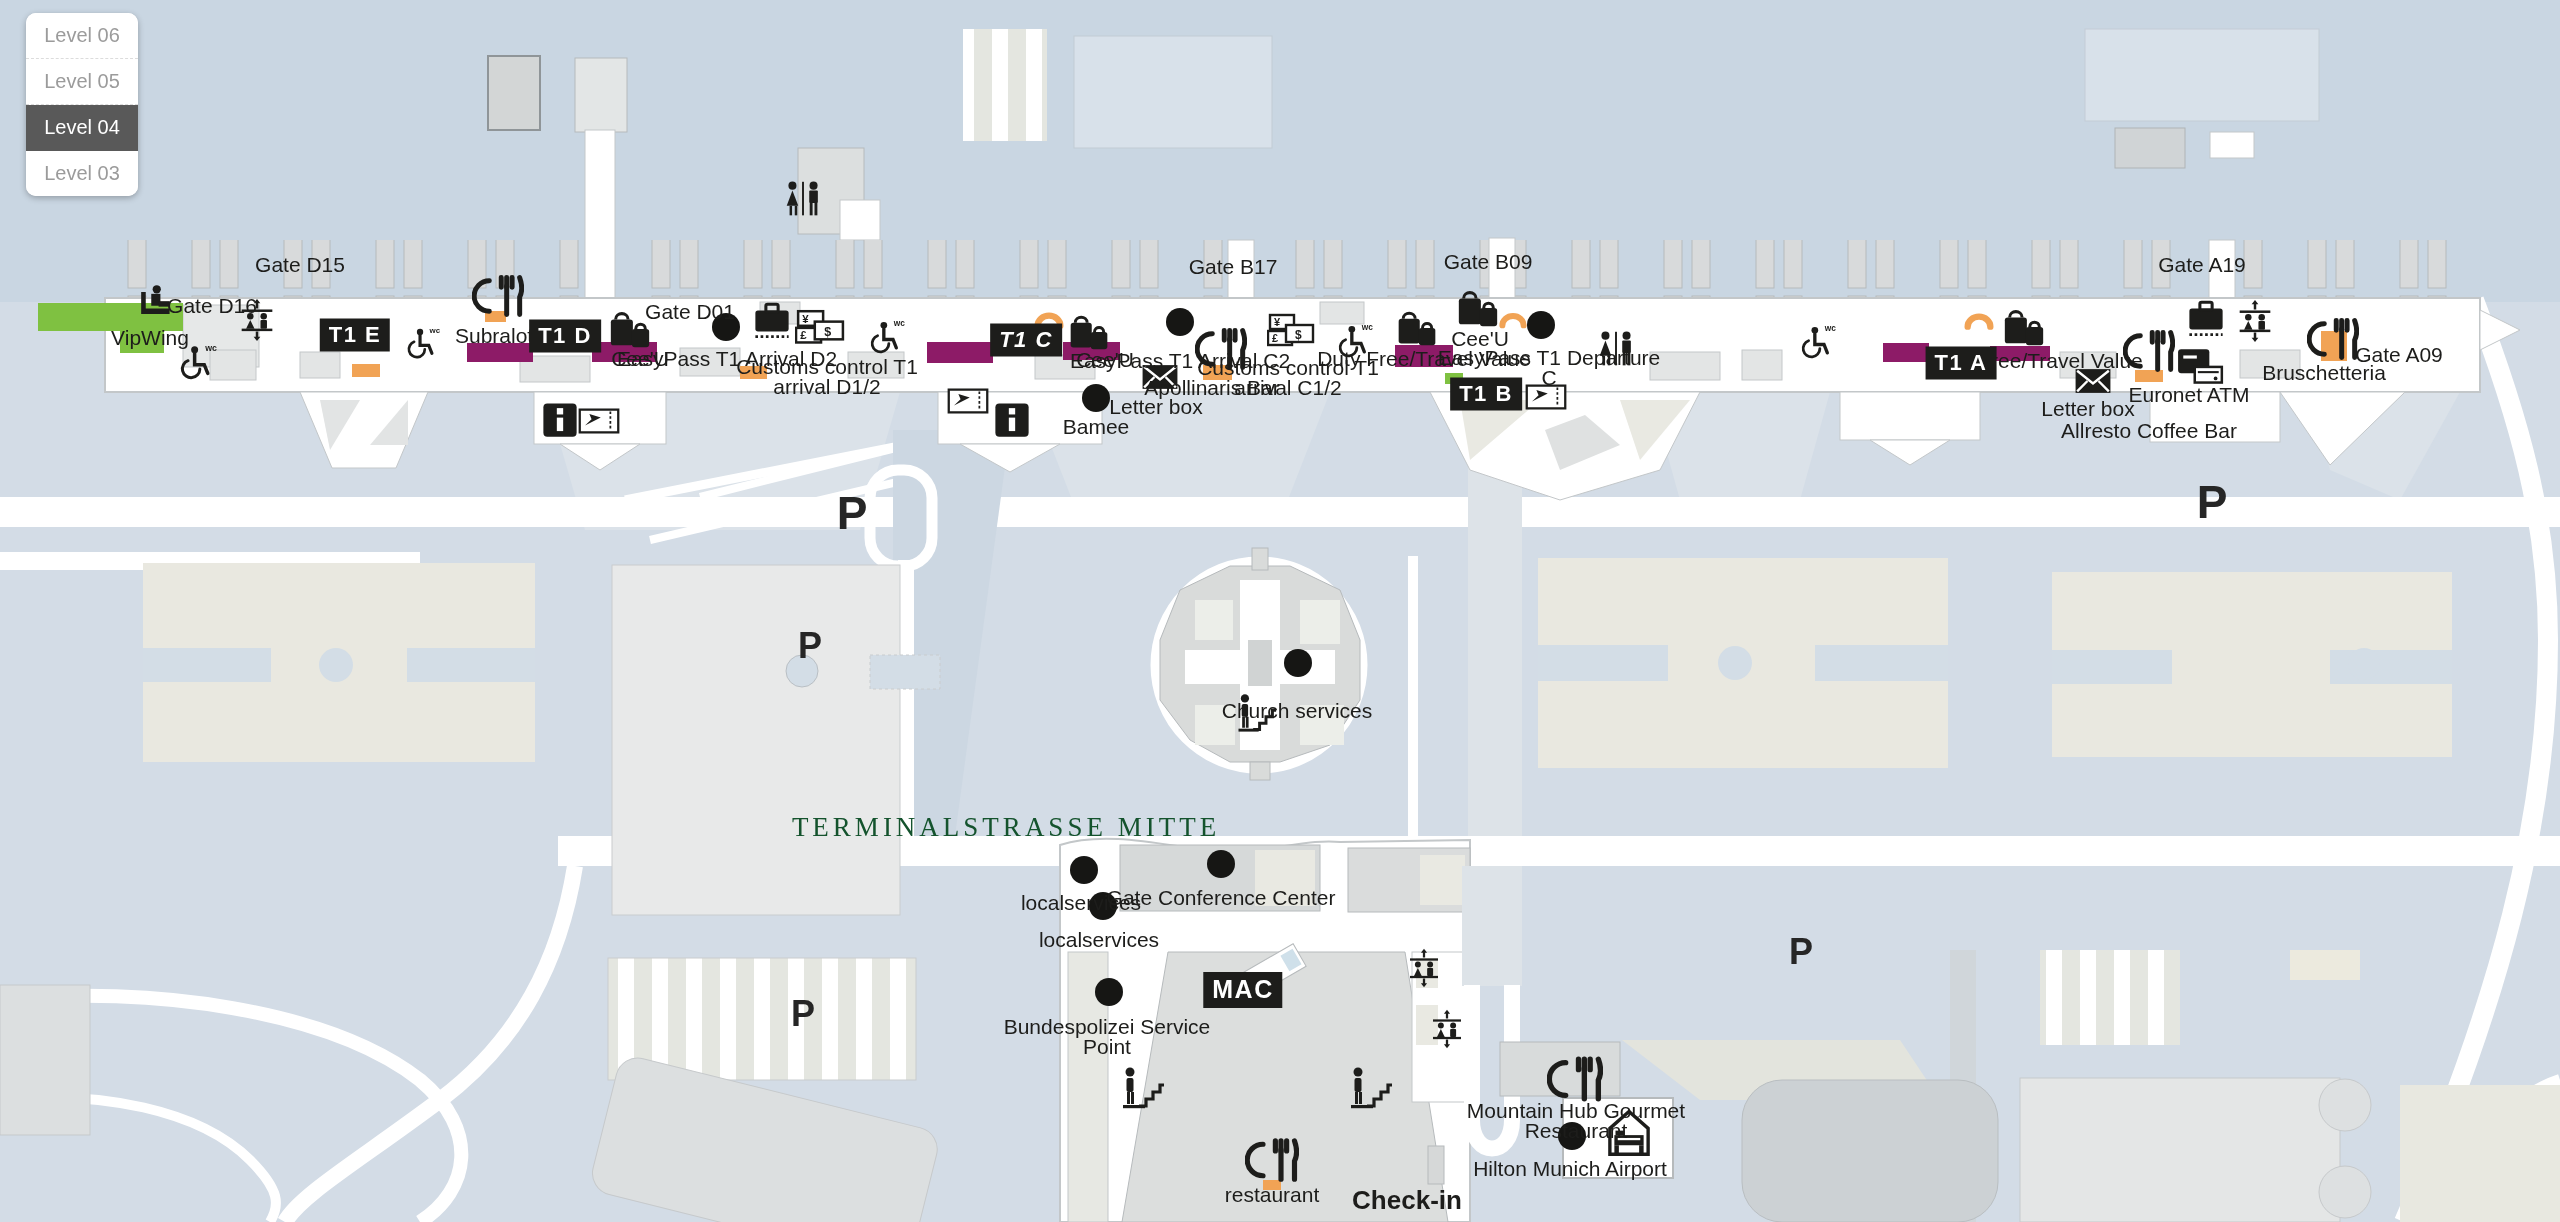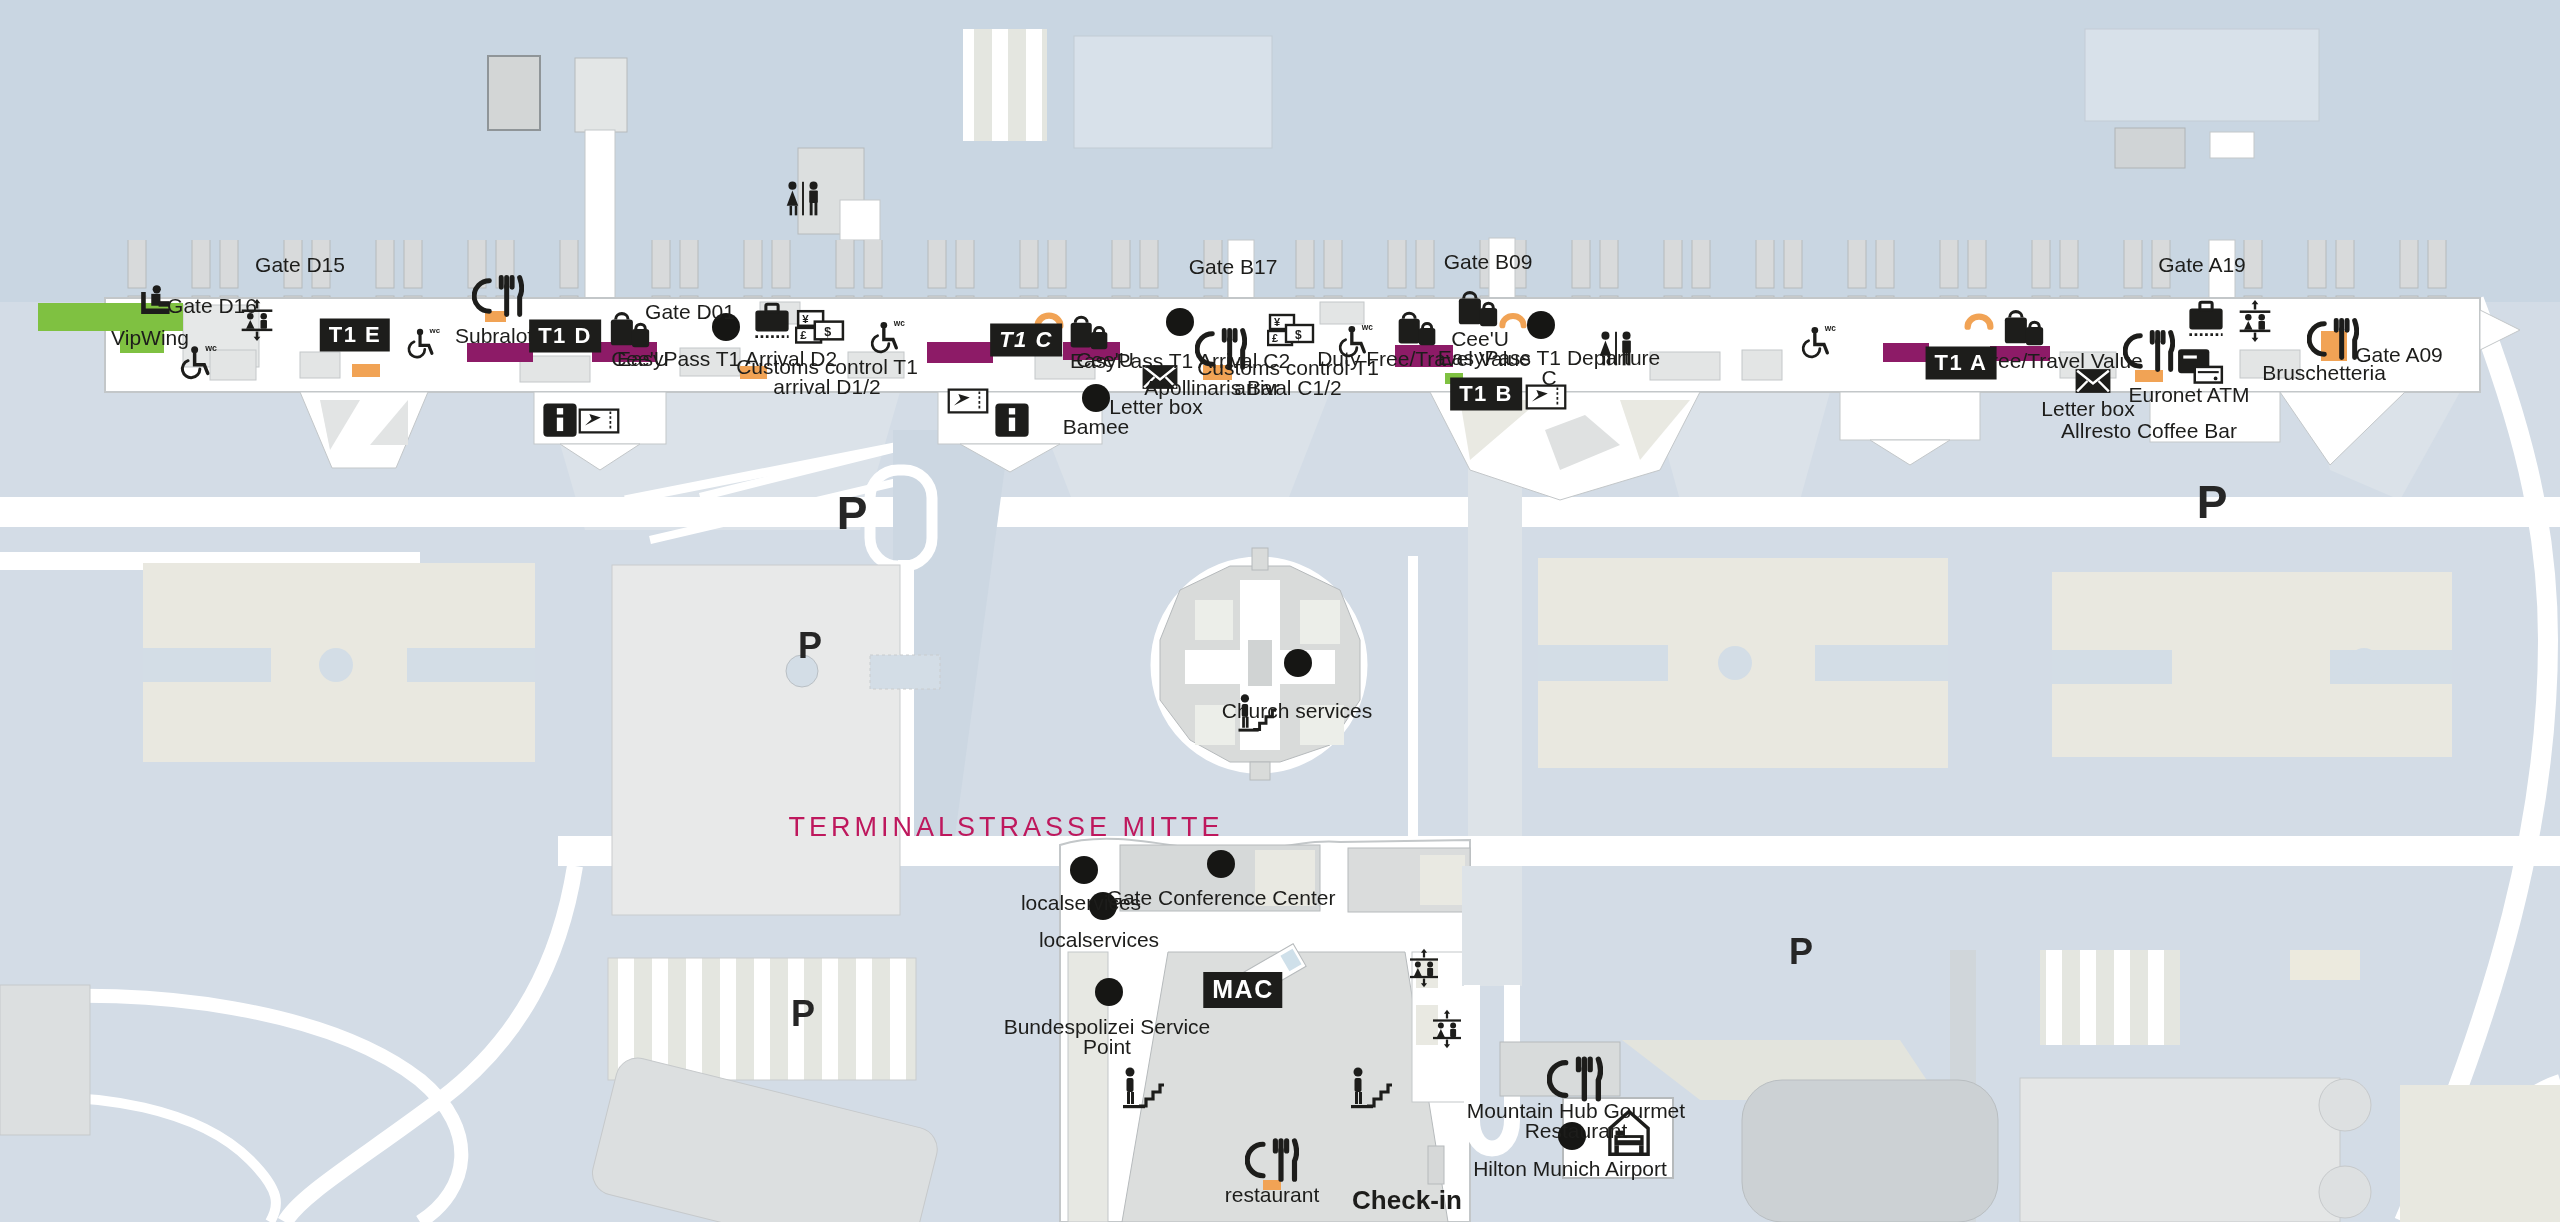--- a/index.html
+++ b/index.html
@@ -317,20 +317,26 @@
   <g>
     <rect x="1462" y="866" width="60" height="120" fill="#dde3e8"></rect>
     <path d="M1472 985 V1120 C1472 1158 1512 1158 1512 1120 V985" stroke="#ffffff" stroke-width="16" fill="none"></path>
     <rect x="1500" y="1042" width="120" height="54" fill="#d8dbdb" stroke="#b6babc"></rect>
     <polygon points="1622,1040 1900,1040 1940,1100 1700,1100" fill="#e3e4dd"></polygon>
     <rect x="1742" y="1080" width="256" height="142" rx="40" fill="#ccd1d4" stroke="#b9bec1"></rect>
     <rect x="1563" y="1098" width="110" height="80" fill="#ffffff" stroke="#b6babc" stroke-width="2"></rect>
   </g>
 </svg>
 
+<div id="levels">
+  <div class="lvl">Level 06</div>
+  <div class="lvl">Level 05</div>
+  <div class="lvl active">Level 04</div>
+  <div class="lvl">Level 03</div>
+</div>
 
 <div id="annotations">
       <div class="blk" style="left: 38px; top: 303px; width: 145px; height: 28px; background: rgb(127, 193, 65);"></div>
       <div class="blk" style="left: 120px; top: 331px; width: 44px; height: 22px; background: rgb(127, 193, 65);"></div>
       <div class="blk" style="left: 467px; top: 343px; width: 66px; height: 19px; background: rgb(141, 27, 103);"></div>
       <div class="blk" style="left: 592px; top: 342px; width: 65px; height: 20px; background: rgb(141, 27, 103);"></div>
       <div class="blk" style="left: 927px; top: 342px; width: 66px; height: 21px; background: rgb(141, 27, 103);"></div>
       <div class="blk" style="left: 1063px; top: 342px; width: 57px; height: 18px; background: rgb(141, 27, 103);"></div>
       <div class="blk" style="left: 1395px; top: 345px; width: 58px; height: 22px; background: rgb(141, 27, 103);"></div>
       <div class="blk" style="left: 1883px; top: 343px; width: 46px; height: 19px; background: rgb(141, 27, 103);"></div>
@@ -502,21 +508,21 @@
       <div class="mlab" style="left: 1549px; top: 368px;">EasyPass T1 Departure
 C</div>
       <div class="mlab" style="left: 2202px; top: 265px;">Gate A19</div>
       <div class="mlab" style="left: 2036px; top: 361px;">Duty Free/Travel Value</div>
       <div class="mlab" style="left: 2149px; top: 387px; margin-top: 44px;">Allresto Coffee Bar</div>
       <div class="mlab" style="left: 2189px; top: 395px;">Euronet ATM</div>
       <div class="mlab" style="left: 2088px; top: 409px;">Letter box</div>
       <div class="mlab" style="left: 2324px; top: 373px;">Bruschetteria</div>
       <div class="mlab" style="left: 2399px; top: 355px;">Gate A09</div>
       <div class="mlab" style="left: 1297px; top: 696px; margin-top: 15px;">Church services</div>
-      <div class="mlab" style="left: 1006px; top: 828px; font-size: 27px; color: #be185d; letter-spacing: 4px;">TERMINALSTRASSE MITTE</div>
+      <div class="mlab" style="left: 1006px; top: 828px; font-size: 27px; color: #14532d; letter-spacing: 4px; font-family: Liberation Serif, serif;">TERMINALSTRASSE MITTE</div>
       <div class="mlab" style="left: 1081px; top: 903px;">localservices</div>
       <div class="mlab" style="left: 1221px; top: 898px;">Gate Conference Center</div>
       <div class="mlab" style="left: 1099px; top: 940px;">localservices</div>
       <div class="mlab" style="left: 1107px; top: 1037px;">Bundespolizei Service
 Point</div>
       <div class="mlab" style="left: 1576px; top: 1121px;">Mountain Hub Gourmet
 Restaurant</div>
       <div class="mlab" style="left: 1570px; top: 1169px;">Hilton Munich Airport</div>
       <div class="mlab" style="left: 1272px; top: 1195px;">restaurant</div>
       <div class="mlab" style="left: 1407px; top: 1200px; font-size: 26px; font-weight: 700;">Check-in</div>

